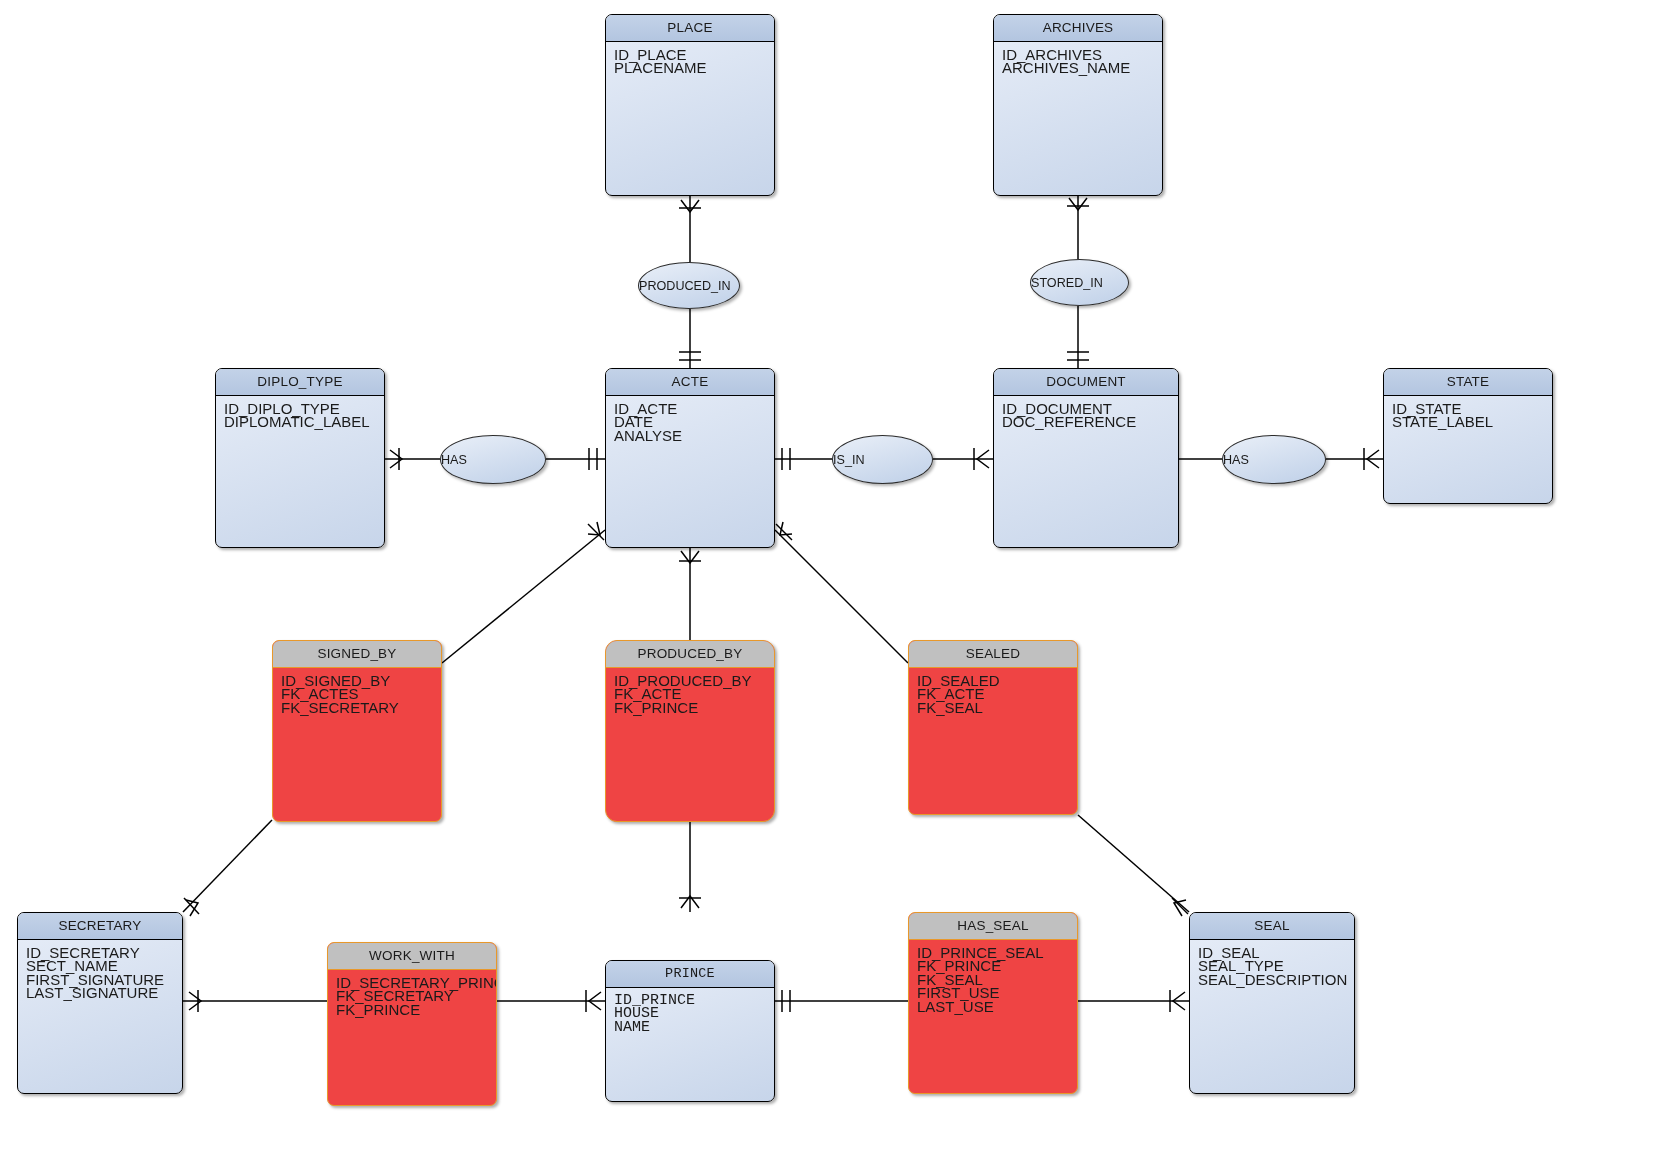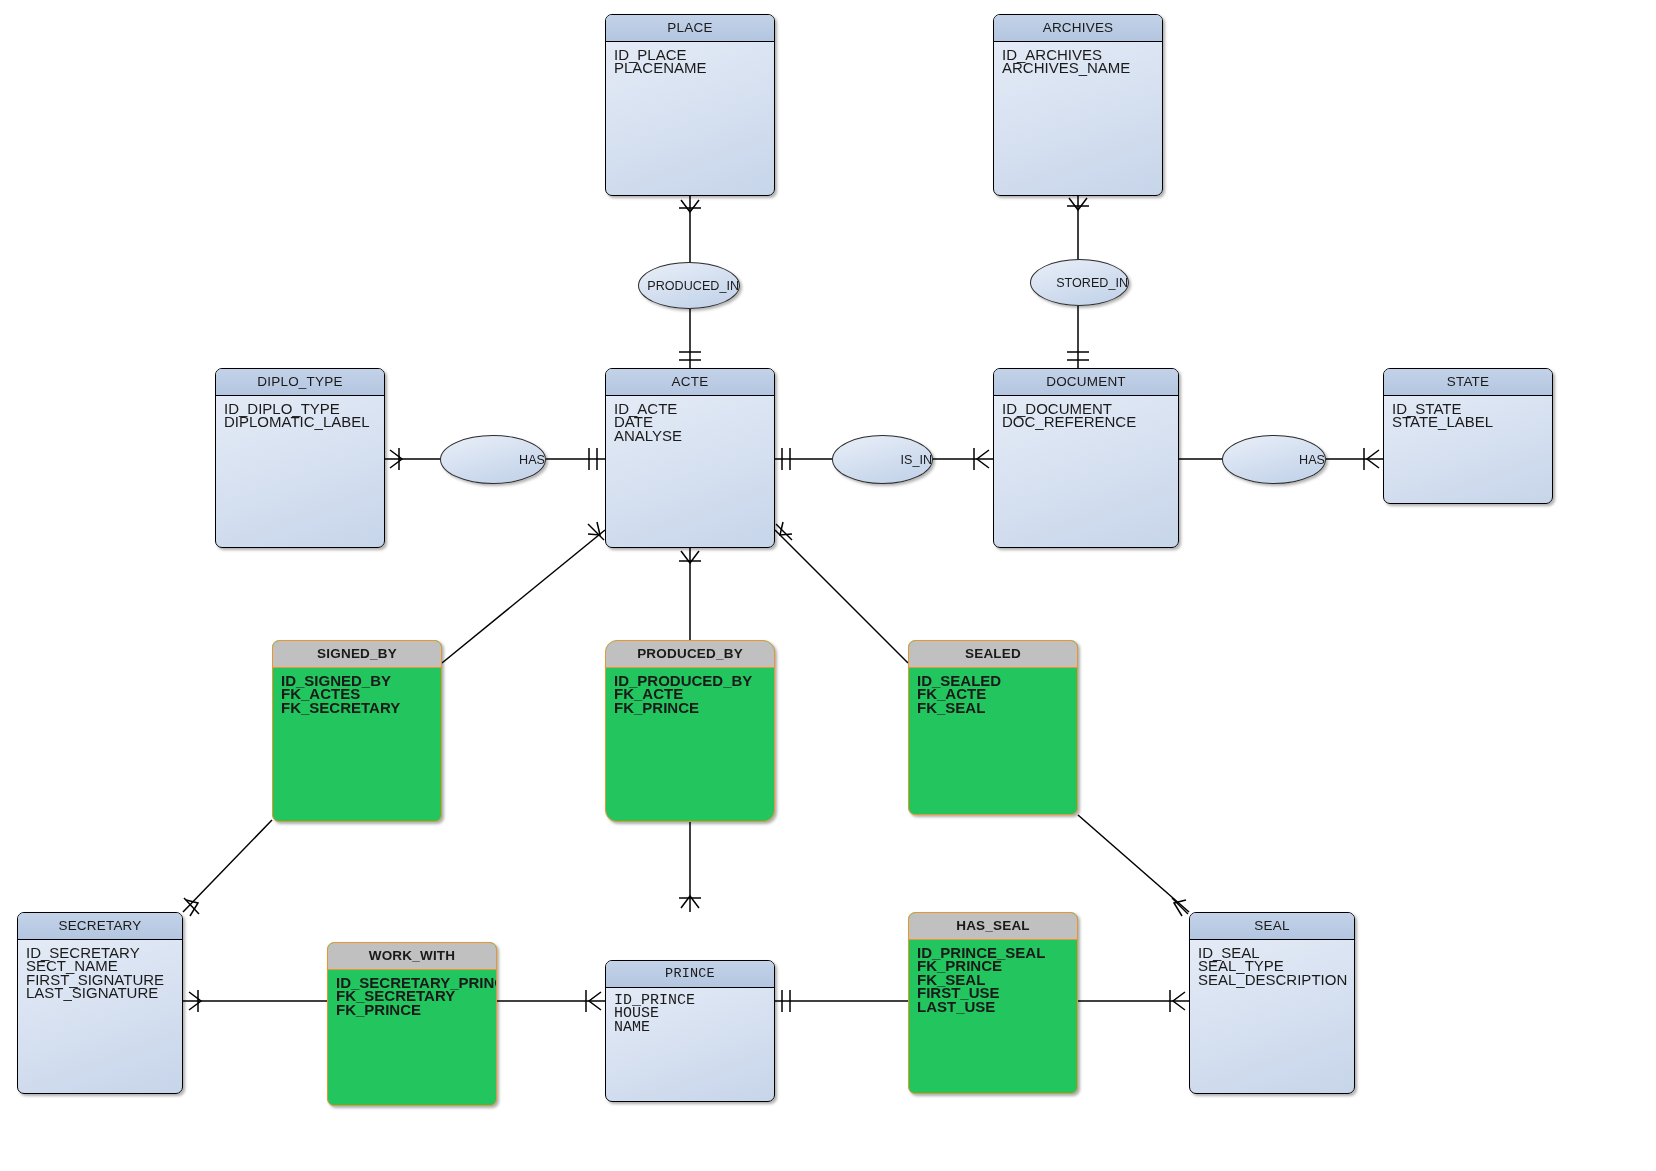--- a/index.html
+++ b/index.html
@@ -48,37 +48,36 @@
     padding: 6px 8px 4px 8px;
     font-size: 15px;
     line-height: 13.4px;
     color: #1a1a1a;
   }
   .entity .e-attrs div {
     white-space: nowrap;
   }
   .entity.assoc {
     border: 1.6px solid #e8982b;
-    background: #22c55e;
-    font-weight: bold;
+    background: #ef4444;
   }
   .entity.assoc .e-title {
     background: #c0c0c0;
     border-bottom: 1.4px solid #e8982b;
   }
   .rel {
     position: absolute;
     box-sizing: border-box;
     border-radius: 50%;
     border: 1.5px solid #2b2b2b;
     background: linear-gradient(165deg, #e9eff8 0%, #bfd0e8 100%);
     box-shadow: 2px 2px 3px rgba(0,0,0,0.30);
     display: flex;
     align-items: center;
-    justify-content: flex-end;
+    justify-content: flex-start;
     font-size: 12.6px;
     color: #1a1a1a;
   }
 </style>
 </head>
 <body>
 
 <div id="canvas">
 
   <svg id="edges" viewBox="0 0 1656 1171" xmlns="http://www.w3.org/2000/svg">

